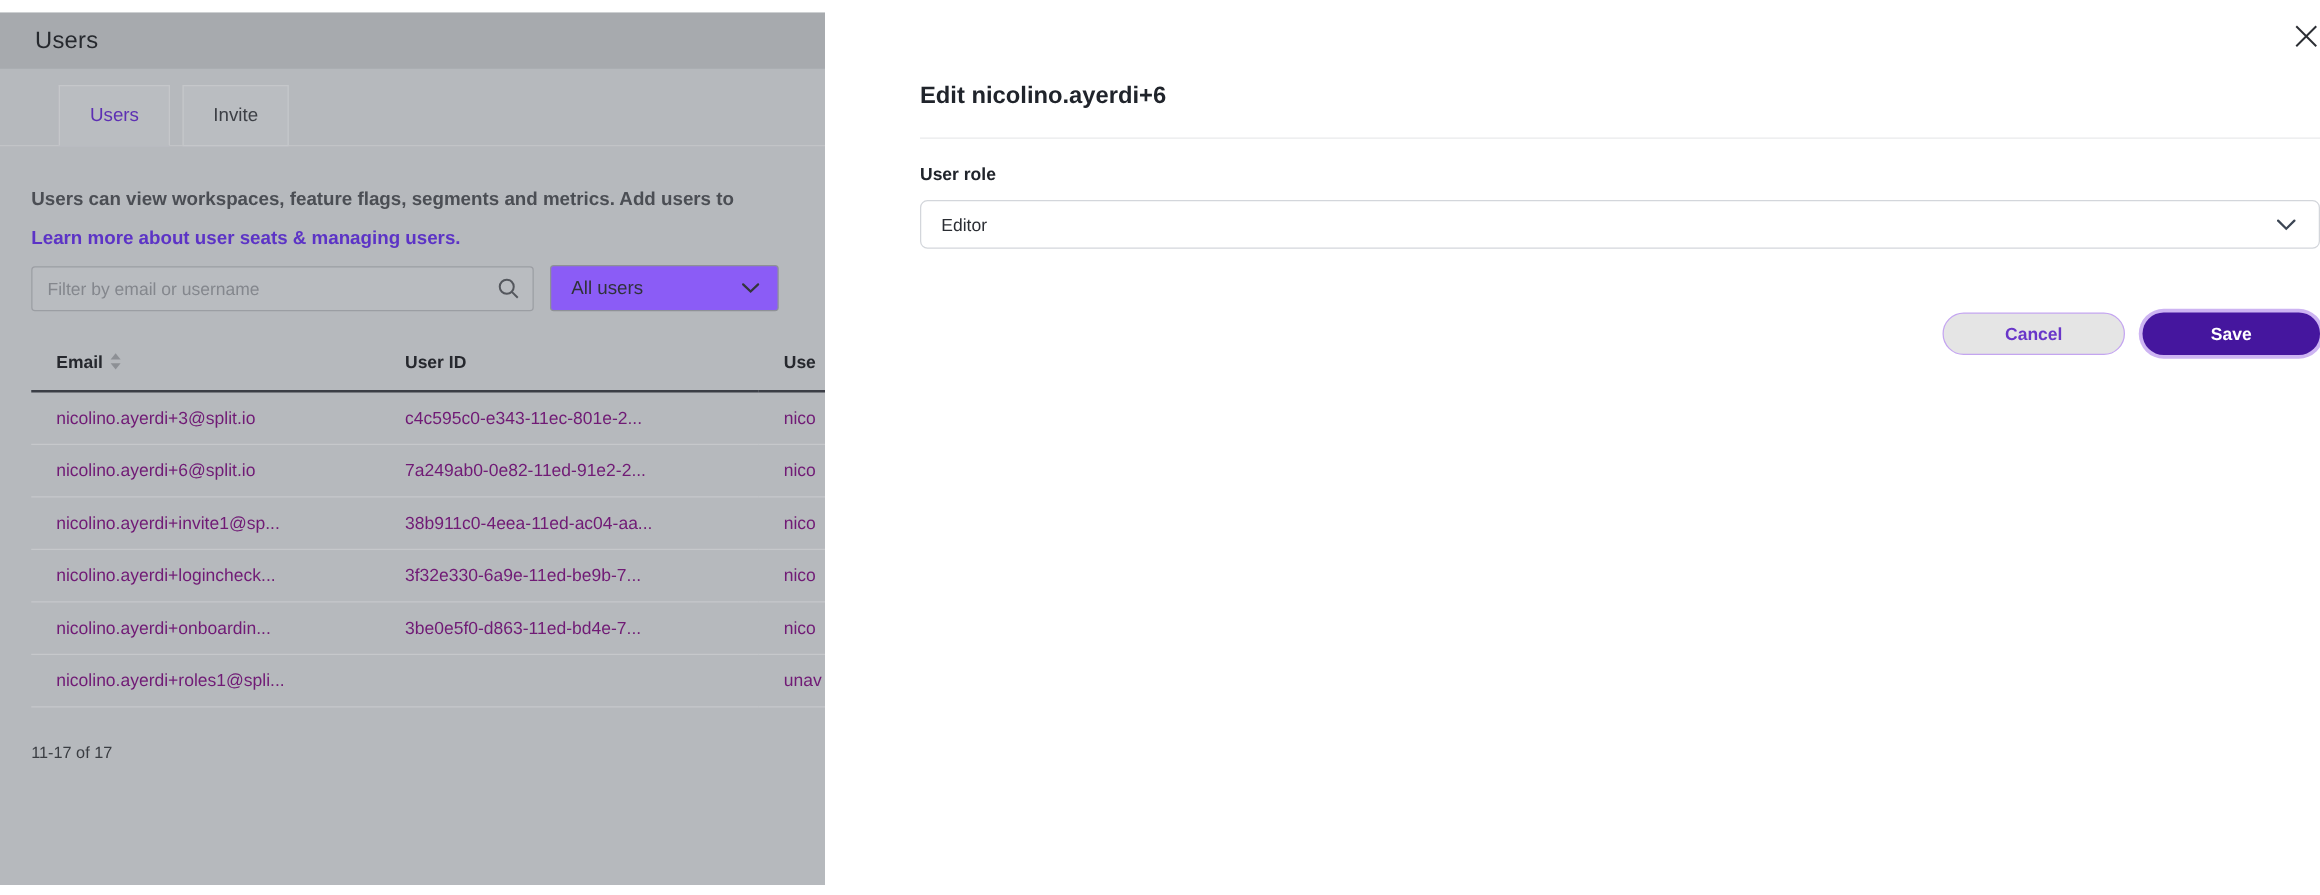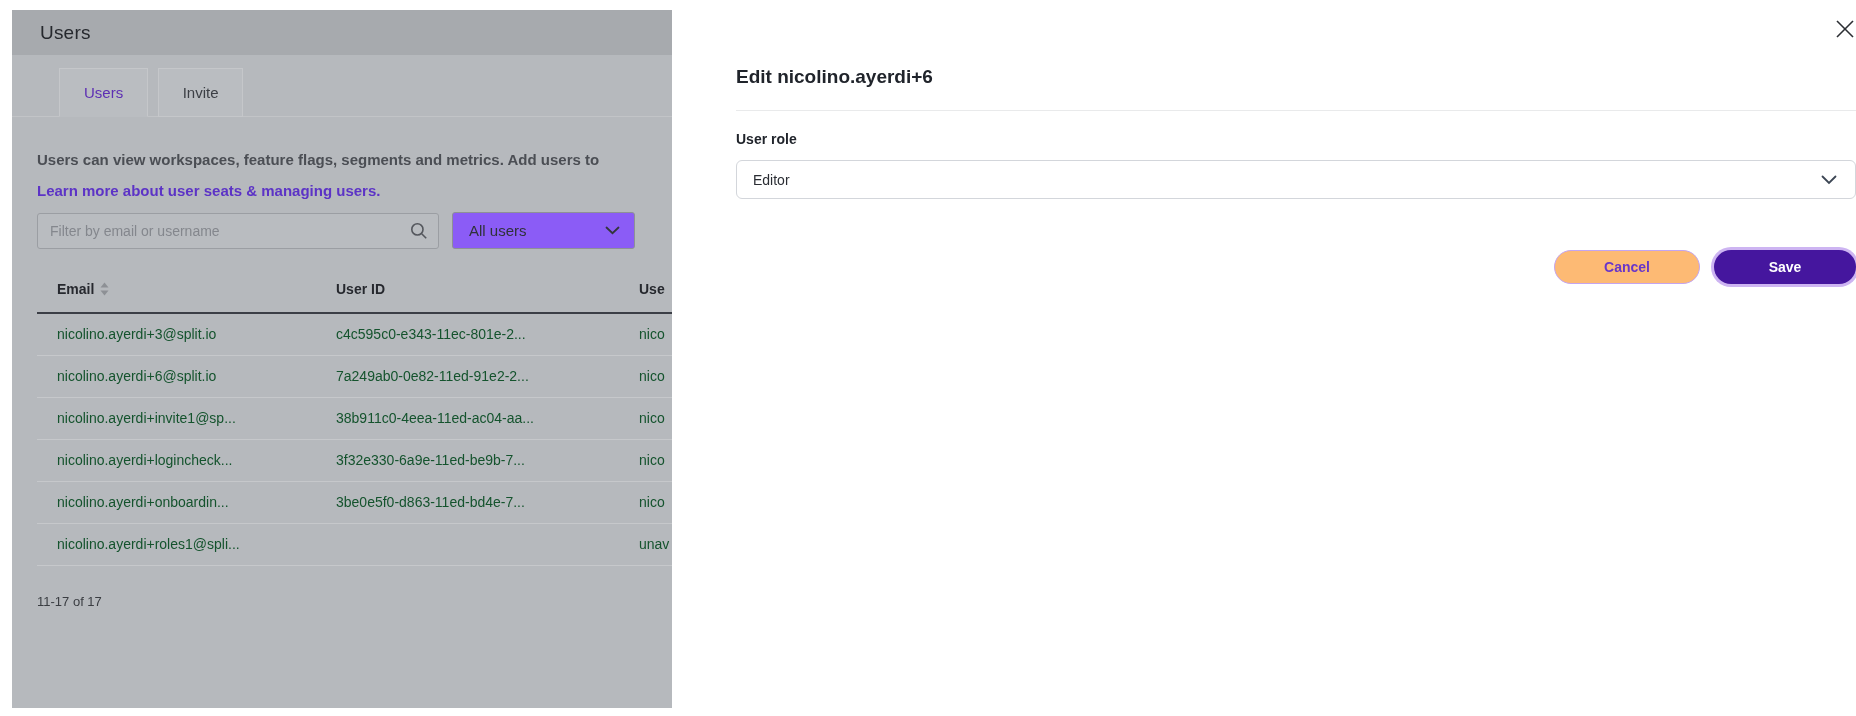--- a/index.html
+++ b/index.html
@@ -1,21 +1,21 @@
 <!DOCTYPE html>
 <html><head>
 <meta charset="utf-8">
 <style>
   * { margin:0; padding:0; box-sizing:border-box; }
   html,body { width:1856px; height:716px; background:#ffffff; overflow:hidden;
               font-family:"Liberation Sans", sans-serif; }
   .stage { position:relative; width:1856px; height:716px; background:#ffffff; }
 
   
-  .left-panel { position:absolute; left:12px; top:10px; width:660px; height:698px;
+  .left-panel { position:absolute; left:0; top:10px; width:660px; height:698px;
                 background:#b6b9bd; overflow:hidden; }
   .panel-header { height:45px; background:#a7aaae; display:flex; align-items:center;
                   padding-left:28px; }
   .panel-title { font-size:19px; color:#26292e; letter-spacing:.2px; }
 
   .tabs { margin-top:13px; padding-left:47px; height:49px; position:relative; }
   .tabs::after { content:""; position:absolute; left:0; right:0; bottom:0;
                  height:1px; background:#c2c4c7; }
   .tab { display:inline-block; height:49px; line-height:48px; padding:0 24px;
          font-size:15px; border:1px solid #c5c7ca; background:#babdc1;
@@ -39,21 +39,21 @@
                    align-items:center; justify-content:space-between; padding:0 14px 0 16px;
                    font-size:15px; color:#2f3238; cursor:pointer; }
 
   table.users { margin:16px 0 0 25px; border-collapse:collapse; table-layout:fixed;
                 width:760px; }
   table.users col.c1 { width:279px; }
   table.users col.c2 { width:303px; }
   table.users th { text-align:left; font-size:14px; color:#26282e; font-weight:bold;
                    height:48px; padding:0 0 0 20px; border-bottom:2px solid #3b3e46;
                    vertical-align:middle; }
-  table.users td { font-size:14px; color:#14532d; height:42px; padding:0 0 0 20px;
+  table.users td { font-size:14px; color:#701a75; height:42px; padding:0 0 0 20px;
                    border-bottom:1px solid #c6c8cb; vertical-align:middle;
                    white-space:nowrap; overflow:hidden; }
   table.users tr.last td { border-bottom:2px solid #46474b; }
   .th-email { display:flex; align-items:center; gap:6px; cursor:pointer; }
 
   .pagination { margin:28px 0 4px 25px; font-size:13px; color:#3a3d42; }
 
   
   .modal { position:absolute; left:684px; top:0; width:1196px; height:716px;
            background:#ffffff; }
@@ -66,21 +66,21 @@
                    background:#e9eaeb; }
   .role-label { position:absolute; left:52px; top:131px; font-size:14px; font-weight:bold;
                 color:#20242b; }
   .role-select { position:absolute; left:52px; top:160px; width:1120px; height:39px;
                  border:1px solid #d3d6db; border-radius:6px; background:#ffffff;
                  display:flex; align-items:center; justify-content:space-between;
                  padding:0 18px 0 16px; font-size:14px; color:#2a2d33; cursor:pointer; }
   .btn-row { position:absolute; top:250px; right:24px; display:flex; gap:14px; }
   .btn { height:34px; border-radius:17px; font-size:14px; font-weight:bold;
          font-family:"Liberation Sans", sans-serif; cursor:pointer; }
-  .btn-cancel { width:146px; background:#fdba74; border:1.5px solid #c4a5f0; color:#6936c9; }
+  .btn-cancel { width:146px; background:#e5e5e5; border:1.5px solid #c4a5f0; color:#6936c9; }
   .btn-save { width:142px; background:#45169e; border:none; color:#ffffff;
               box-shadow:0 0 0 3px #cdb4f2; }
 </style>
 </head>
 <body>
 
 <div class="stage">
 
   <div class="left-panel">
 

